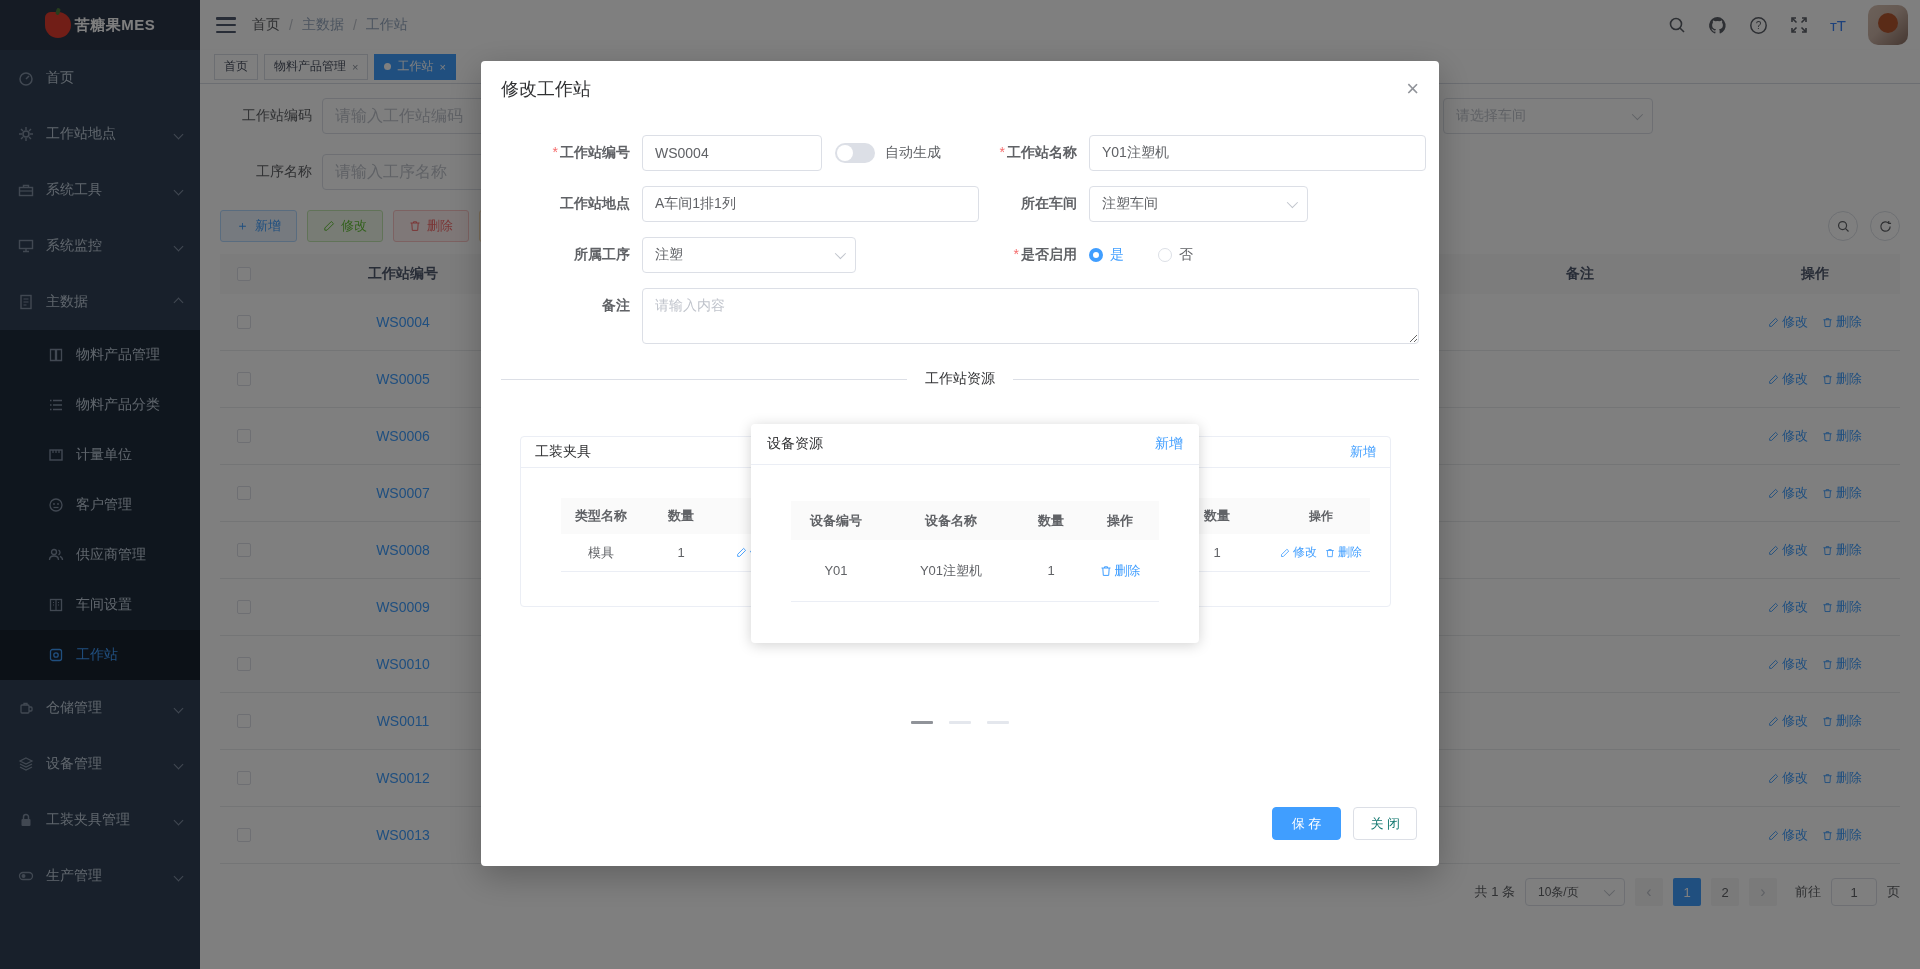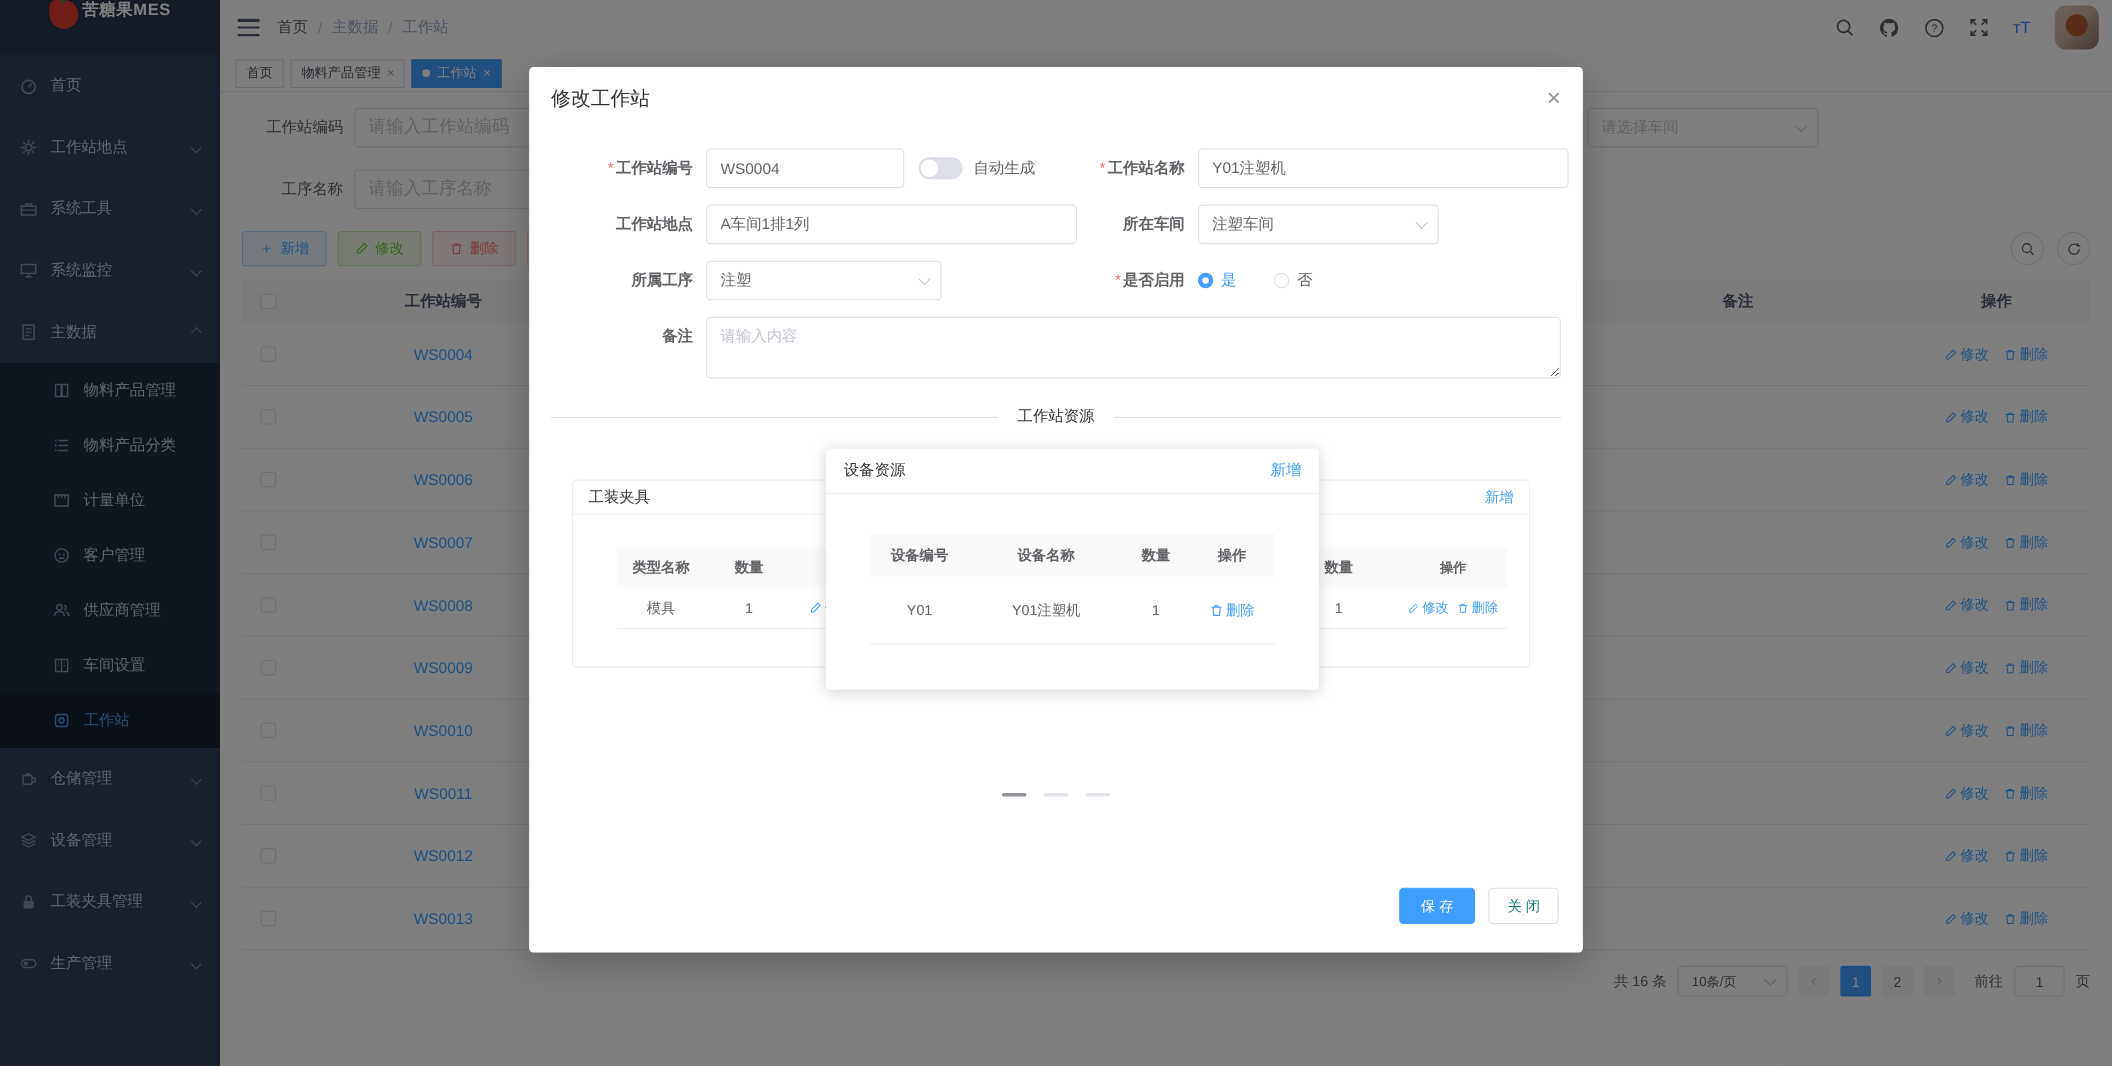--- a/index.html
+++ b/index.html
@@ -3,21 +3,21 @@
 <meta charset="utf-8">
 <style>
   *{box-sizing:border-box}
   html,body{margin:0;padding:0}
   body{width:1920px;height:969px;overflow:hidden;background:#fff;
        font-family:"Liberation Sans","DejaVu Sans",sans-serif;color:#303133;position:relative}
   svg{display:block}
 
   
   .sidebar{position:fixed;left:0;top:0;bottom:0;width:200px;background:#304156;z-index:10}
-  .logo{height:50px;display:flex;align-items:flex-start;justify-content:center;gap:4px;background:#2b3648}
+  .logo{height:50px;display:flex;align-items:center;justify-content:center;gap:4px;background:#2b3648}
   .logo-badge{width:26px;height:26px;border-radius:6px 14px 14px 14px;background:#e23c2e;position:relative;flex:none}
   .logo-badge::before{content:"";position:absolute;top:-4px;left:11px;width:4px;height:7px;background:#4c7a3a;border-radius:2px;transform:rotate(18deg)}
   .logo-title{color:#fff;font-weight:bold;font-size:15px;letter-spacing:.5px}
   .menu-item{height:56px;display:flex;align-items:center;gap:12px;padding:0 18px;color:#bfcbd9;font-size:14px;cursor:pointer}
   .menu-item .mi{width:16px;height:16px;flex:none;color:#8391a5}
   .menu-item .arrow{margin-left:auto;width:7px;height:7px;border-right:1px solid #8391a5;border-bottom:1px solid #8391a5;transform:rotate(45deg)}
   .menu-item .arrow.up{transform:rotate(-135deg)}
   .submenu{background:#1f2d3d}
   .submenu .menu-item{height:50px;padding-left:48px}
   .submenu .menu-item.active{color:#409eff;background:#19222e}
@@ -123,21 +123,21 @@
   .pt-head{height:36px;background:#fafafa;color:#606266;font-weight:bold}
   .pt-row{height:38px;border-bottom:1px solid #ebeef5;color:#606266}
   .ptable{margin:30px 0 0 40px;width:310px}
   .fx-type{width:80px;text-align:center}
   .fx-qty{width:80px;text-align:center}
   .fx-act{width:110px;display:flex;justify-content:flex-start;padding-left:15px}
   .st-sp{width:100px}
   .st-qty{width:110px;text-align:center}
   .st-act{width:98px;display:flex;gap:8px;justify-content:center;font-size:12px}
 
-  .popup{position:absolute;left:250px;top:0;width:448px;height:219px;background:#fff;border-radius:4px;box-shadow:0 2px 14px rgba(0,0,0,.18);z-index:2}
+  .popup{position:absolute;left:250px;top:16px;width:448px;height:219px;background:#fff;border-radius:4px;box-shadow:0 2px 14px rgba(0,0,0,.18);z-index:2}
   .popup-hdr{height:41px;display:flex;align-items:center;padding:0 16px;border-bottom:1px solid #ebeef5;font-size:14px;color:#303133}
   .popup-table{margin:36px 40px 0;width:368px}
   .dv-head,.dv-row{display:flex;align-items:center;font-size:13px}
   .dv-head{height:39px;background:#fafafa;color:#606266;font-weight:bold}
   .dv-row{height:62px;border-bottom:1px solid #ebeef5;color:#606266}
   .dv-code{width:90px;text-align:center}
   .dv-name{width:140px;text-align:center}
   .dv-qty{width:60px;text-align:center}
   .dv-act{width:78px;display:flex;justify-content:center;font-size:13px}
 
@@ -643,21 +643,21 @@
                   <path d="M1.5 3h9M4.5 3V1.8h3V3M2.8 3l.5 7.4h5.4l.5-7.4" fill="none" stroke="currentColor"></path>
                 </svg>
                 <span>删除</span>
               </span>
         </span>
           </span>
       </div>
     </div>
 
     <div class="pager">
-      <span>共 16 条</span>
+      <span>共 1 条</span>
       <span class="sel psel">
         <span>10条/页</span>
         <i class="caret"></i>
       </span>
       <span class="pbtn nav">‹</span>
       <span class="pbtn pg-active">1</span>
       <span class="pbtn">2</span>
       <span class="pbtn nav">›</span>
       <span style="margin-left:8px">前往</span>
       <input class="goto-input" value="1" style="">

